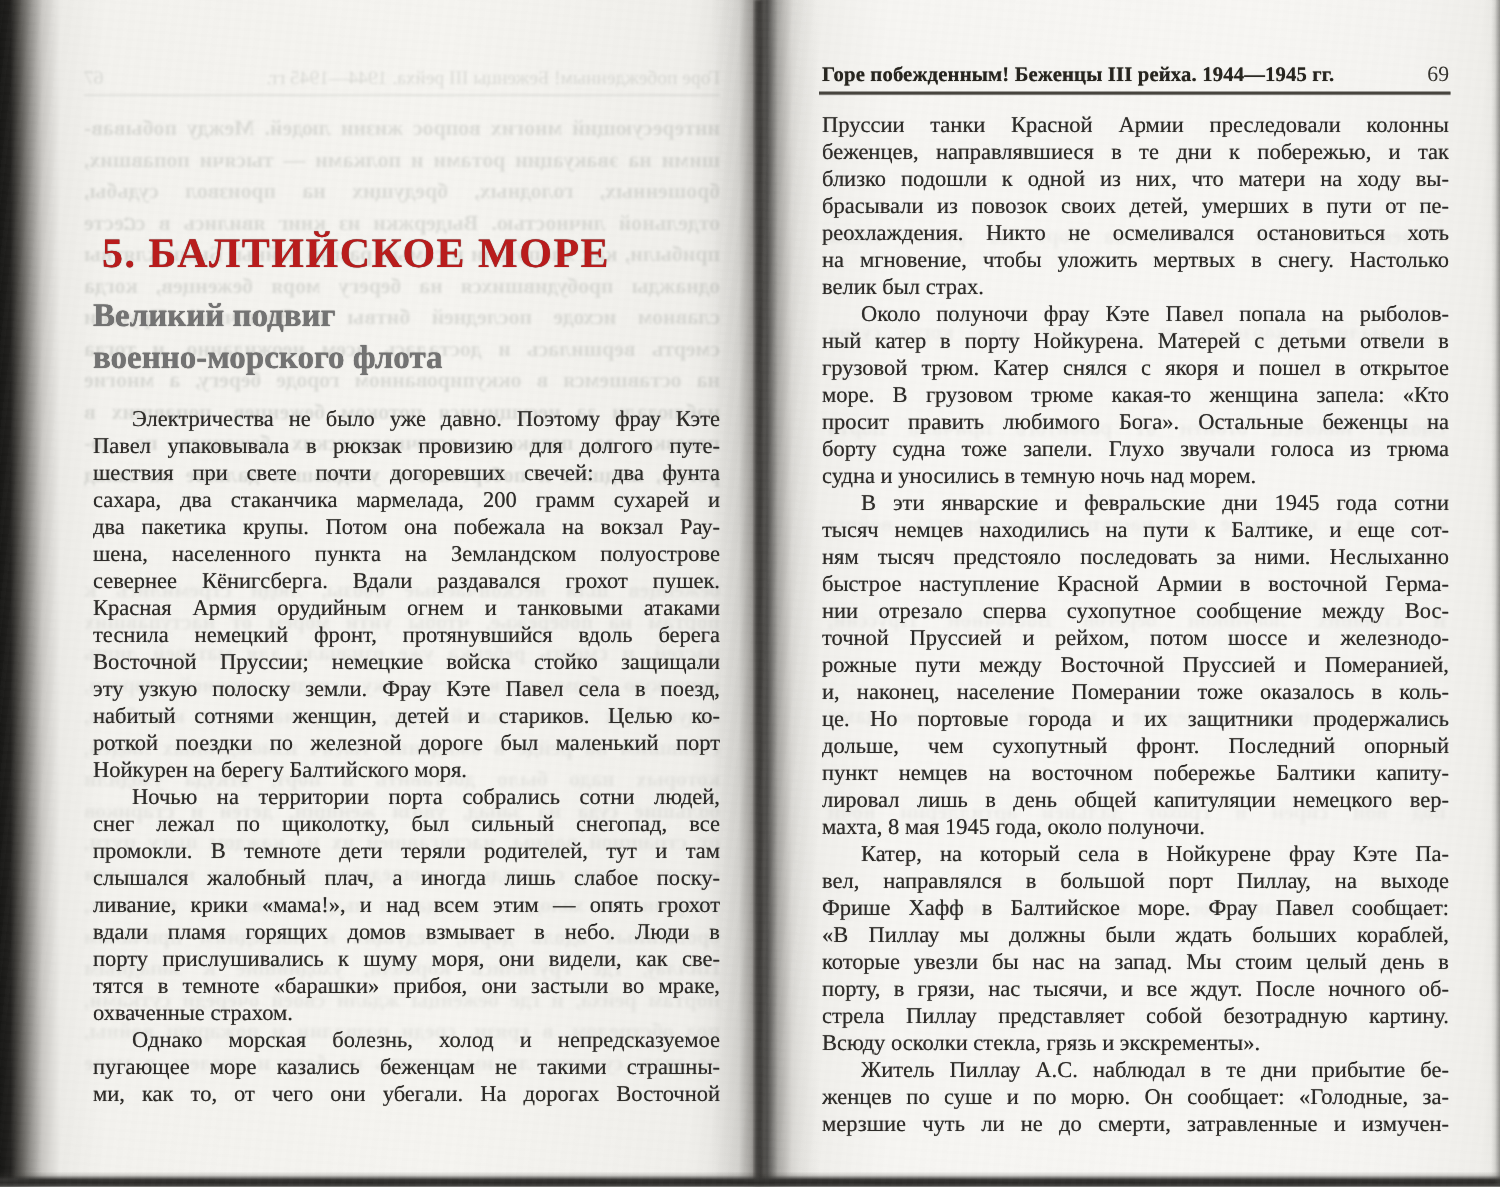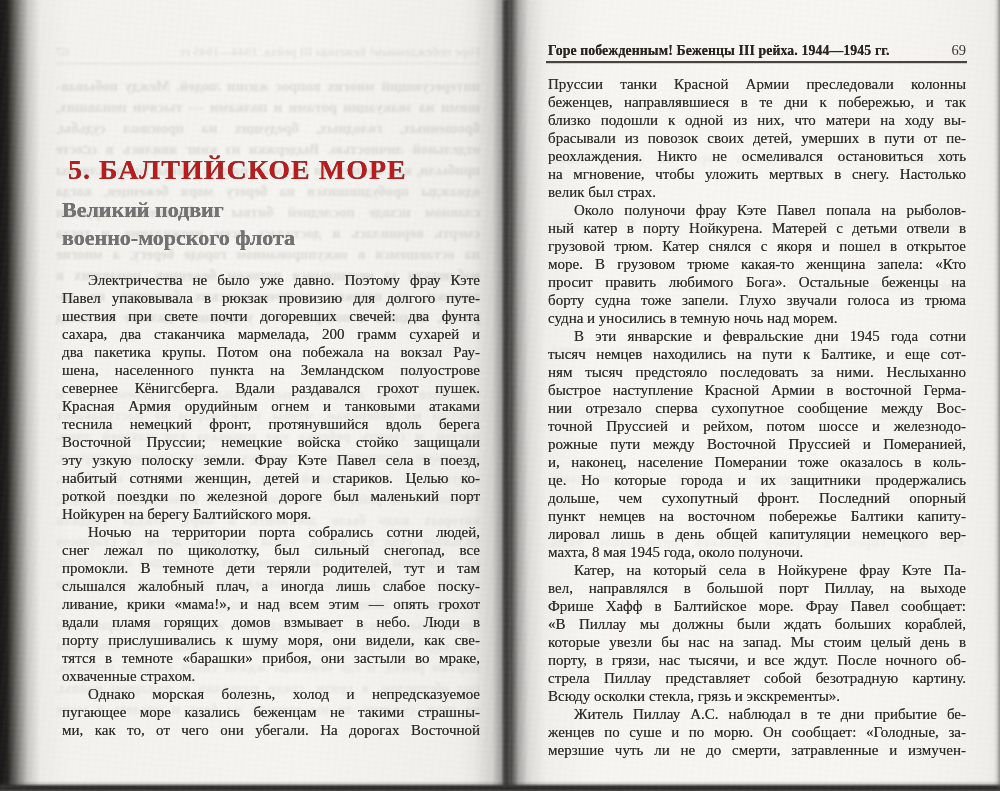--- a/index.html
+++ b/index.html
@@ -226,21 +226,21 @@
       </div>
       <div>
         <div class="ln ind">В эти январские и февральские дни 1945 года сотни</div>
         <div class="ln">тысяч немцев находились на пути к Балтике, и еще сот-</div>
         <div class="ln">ням тысяч предстояло последовать за ними. Неслыханно</div>
         <div class="ln">быстрое наступление Красной Армии в восточной Герма-</div>
         <div class="ln">нии отрезало сперва сухопутное сообщение между Вос-</div>
         <div class="ln">точной Пруссией и рейхом, потом шоссе и железнодо-</div>
         <div class="ln">рожные пути между Восточной Пруссией и Померанией,</div>
         <div class="ln">и, наконец, население Померании тоже оказалось в коль-</div>
-        <div class="ln">це. Но которые города и их защитники продержались</div>
+        <div class="ln">це. Но портовые города и их защитники продержались</div>
         <div class="ln">дольше, чем сухопутный фронт. Последний опорный</div>
         <div class="ln">пункт немцев на восточном побережье Балтики капиту-</div>
         <div class="ln">лировал лишь в день общей капитуляции немецкого вер-</div>
         <div class="ln last">махта, 8 мая 1945 года, около полуночи.</div>
       </div>
       <div>
         <div class="ln ind">Катер, на который села в Нойкурене фрау Кэте Па-</div>
         <div class="ln">вел, направлялся в большой порт Пиллау, на выходе</div>
         <div class="ln">Фрише Хафф в Балтийское море. Фрау Павел сообщает:</div>
         <div class="ln">«В Пиллау мы должны были ждать больших кораблей,</div>

